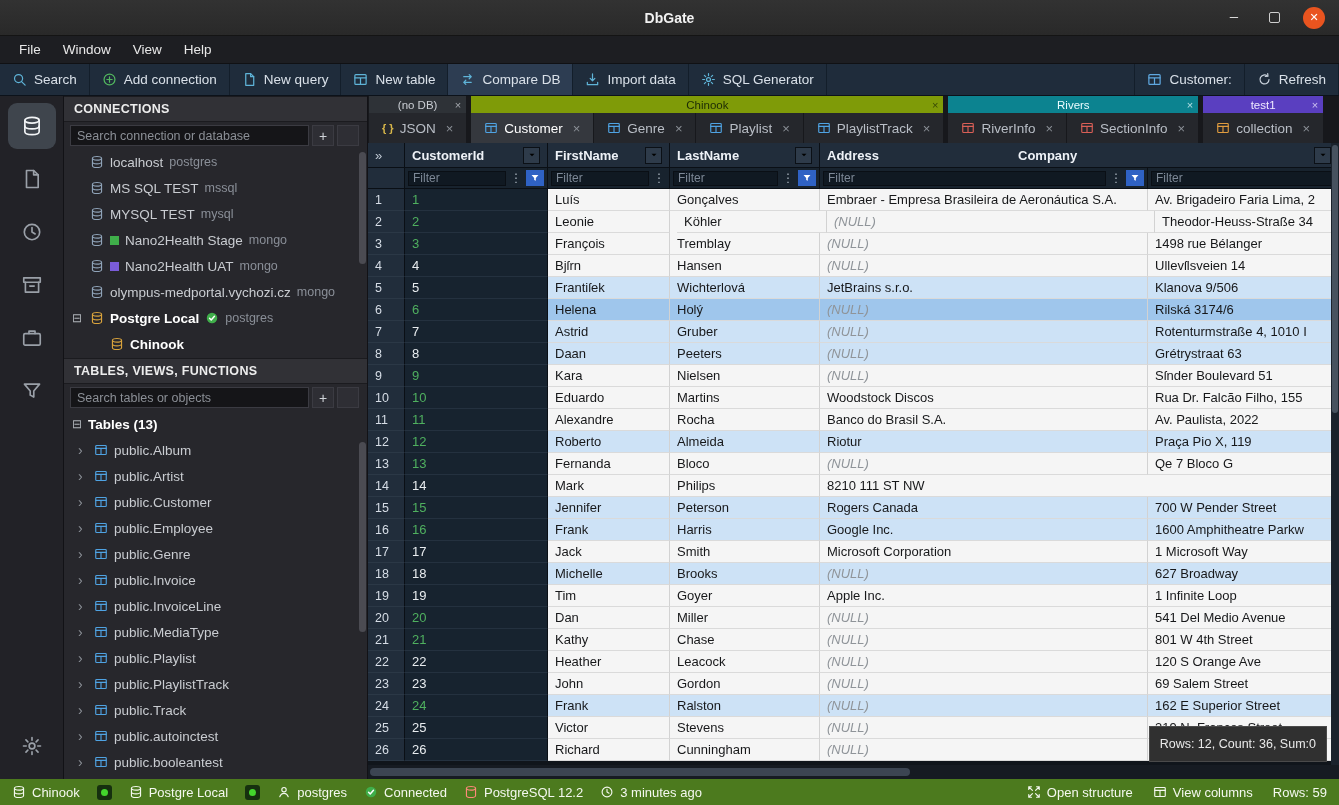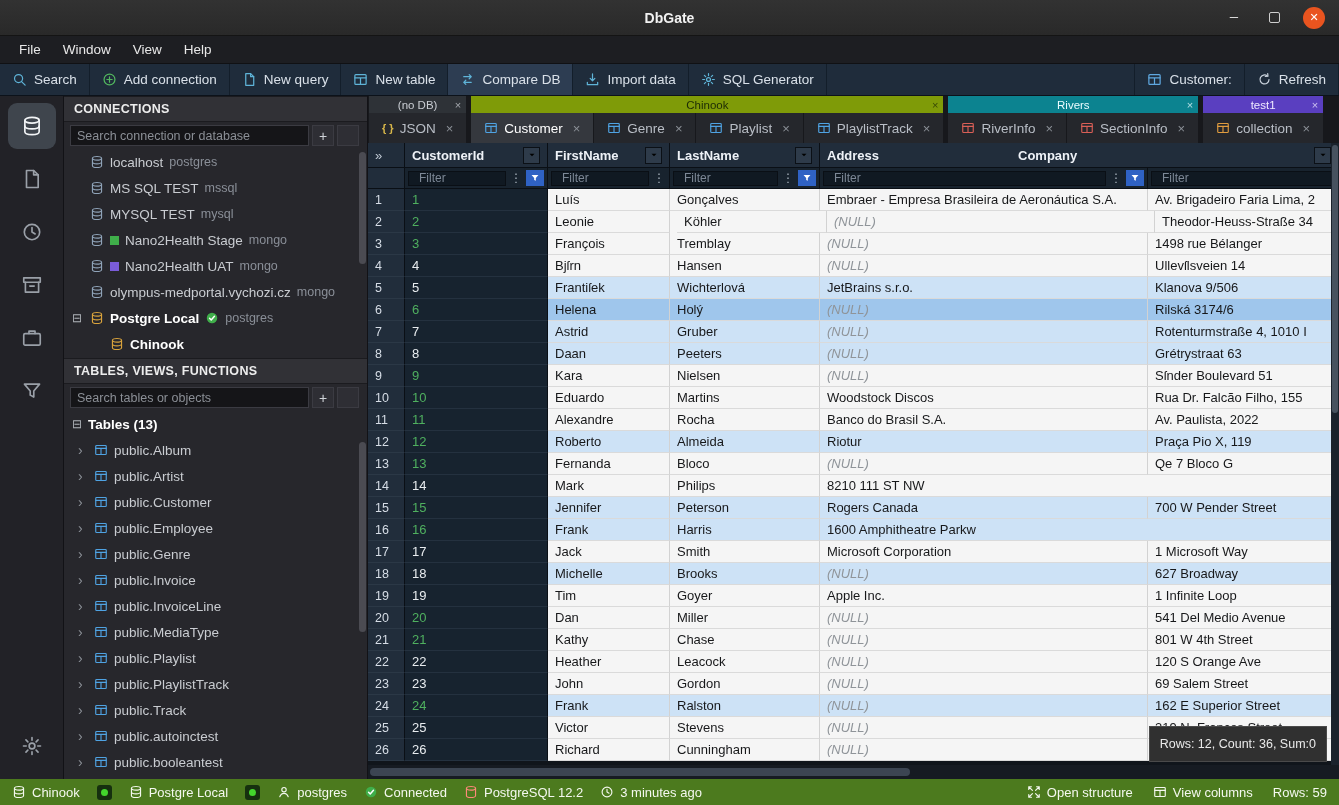--- a/index.html
+++ b/index.html
@@ -84,21 +84,21 @@
   .gh-row{display:flex;height:25px;background:#212d3b;border-bottom:1px solid #0a0f15}
   .gh-cell{display:flex;align-items:center;padding:0 7px;color:#eef2f7;font-weight:bold;font-size:13px;border-right:1px solid #0a0f15;overflow:hidden;white-space:nowrap;flex:none}
   .gh-cell.addr{flex:1;border-right:none}
   .gh-cell.gut{font-weight:normal;color:#c3ccd6;font-size:13px}
   .gh-dd{margin-left:auto;width:17px;height:17px;background:#2e3b4a;border:1px solid #0b1016;color:#b6c2cf;display:flex;align-items:center;justify-content:center;flex:none}
   .gh-dd svg{width:10px;height:10px;stroke-width:1.6}
   .gf-row{display:flex;height:21px;background:#1c2631;border-bottom:1px solid #0a0f15}
   .gf-cell{display:flex;align-items:center;gap:3px;padding:0 3px;border-right:1px solid #0a0f15;background:#18232e;overflow:hidden;flex:none}
   .gf-cell.addr{flex:1;border-right:none}
   .gf-cell.gut{background:#212d3b}
-  .gf-in{flex:1;min-width:0;height:15px;background:#101922;border:1px solid #0a0f15;color:#cfd6de;font-size:12px;padding:0 10px;font-family:inherit;outline:none}
+  .gf-in{flex:1;min-width:0;height:15px;background:#101922;border:1px solid #0a0f15;color:#cfd6de;font-size:12px;padding:0 4px;font-family:inherit;outline:none}
   .gf-in::placeholder{color:#7d8896}
   .gf-dots{color:#aab4bf;font-size:12px;padding:0 1px}
   .gf-funnel{width:18px;height:16px;background:#2f62c4;color:#ffffff;display:flex;align-items:center;justify-content:center;flex:none}
   .gf-funnel svg{width:10px;height:10px}
   .gr{display:flex;height:22px;background:#f5f5f5;color:#17181a;font-size:13px}
   .gr.sel{background:#cde2f6}
   .gr.sel2{background:#9fc6ec}
   .gc{display:flex;align-items:center;padding:0 7px;border-right:1px solid #d2d2d2;border-bottom:1px solid #dadada;overflow:hidden;white-space:nowrap;flex:none}
   .gc.addr{flex:1;border-right:none}
   .gc.gut{background:#212d3b;color:#d6dde6;font-size:12.5px;border-right:1px solid #0a0f15;border-bottom:1px solid #2b3846}
@@ -870,20 +870,21 @@
             <div class="gc" style="width: 122px;">Jennifer</div>
             <div class="gc" style="width: 150px;">Peterson</div>
             <div class="gc" style="width: 328px;">Rogers Canada</div>
             <div class="gc addr">700 W Pender Street</div>
           </div>
           <div class="gr sel">
             <div class="gc gut" style="width: 37px;">16</div>
             <div class="gc idc green" style="width: 143px;">16</div>
             <div class="gc" style="width: 122px;">Frank</div>
             <div class="gc" style="width: 150px;">Harris</div>
+            <div class="gc" style="width: 328px;">Google Inc.</div>
             <div class="gc addr">1600 Amphitheatre Parkw</div>
           </div>
           <div class="gr">
             <div class="gc gut" style="width: 37px;">17</div>
             <div class="gc idc" style="width: 143px;">17</div>
             <div class="gc" style="width: 122px;">Jack</div>
             <div class="gc" style="width: 150px;">Smith</div>
             <div class="gc" style="width: 328px;">Microsoft Corporation</div>
             <div class="gc addr">1 Microsoft Way</div>
           </div>

